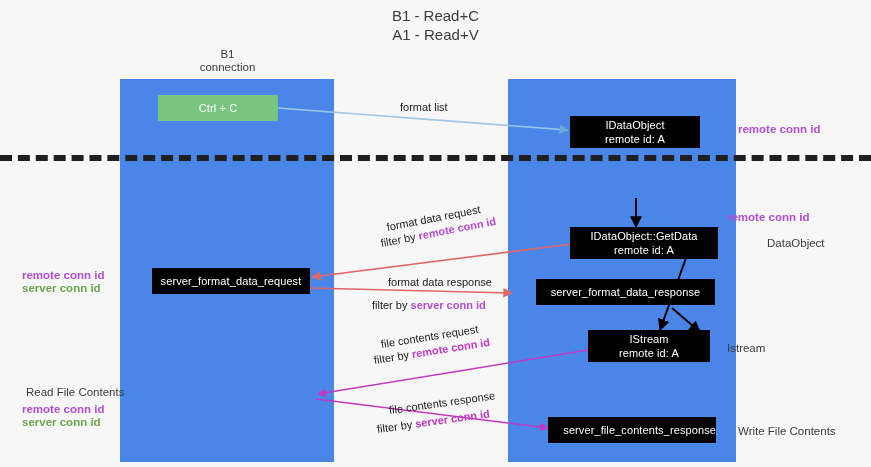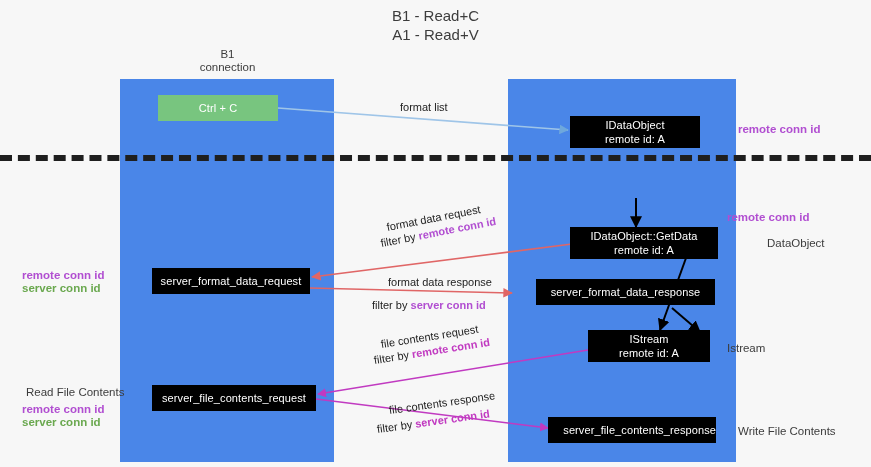--- a/index.html
+++ b/index.html
@@ -147,23 +147,20 @@
 
   <div class="node orange" style="left:512px;top:279px;width:179px;height:26px;margin-left:24px;">
     <span>server_format_data_response</span>
   </div>
 
   <div class="node orange" style="left:588px;top:330px;width:122px;height:32px;">
     <span>IStream</span>
     <span class="l2">remote id: A</span>
   </div>
 
-  <div class="node orange" style="left:152px;top:385px;width:164px;height:26px;">
-    <span>server_file_contents_request</span>
-  </div>
 
   <div class="node orange" style="left:548px;top:417px;width:168px;height:26px;align-items:flex-end;">
     <span>server_file_contents_response</span>
   </div>
 
   <div class="arrlbl" style="left:400px;top:100px;">format list</div>
 
   <div class="arrlbl rot-fd1" style="left:388px;top:220px;">format data request</div>
 
   <div class="arrlbl rot-fd2" style="left:382px;top:236px;">

